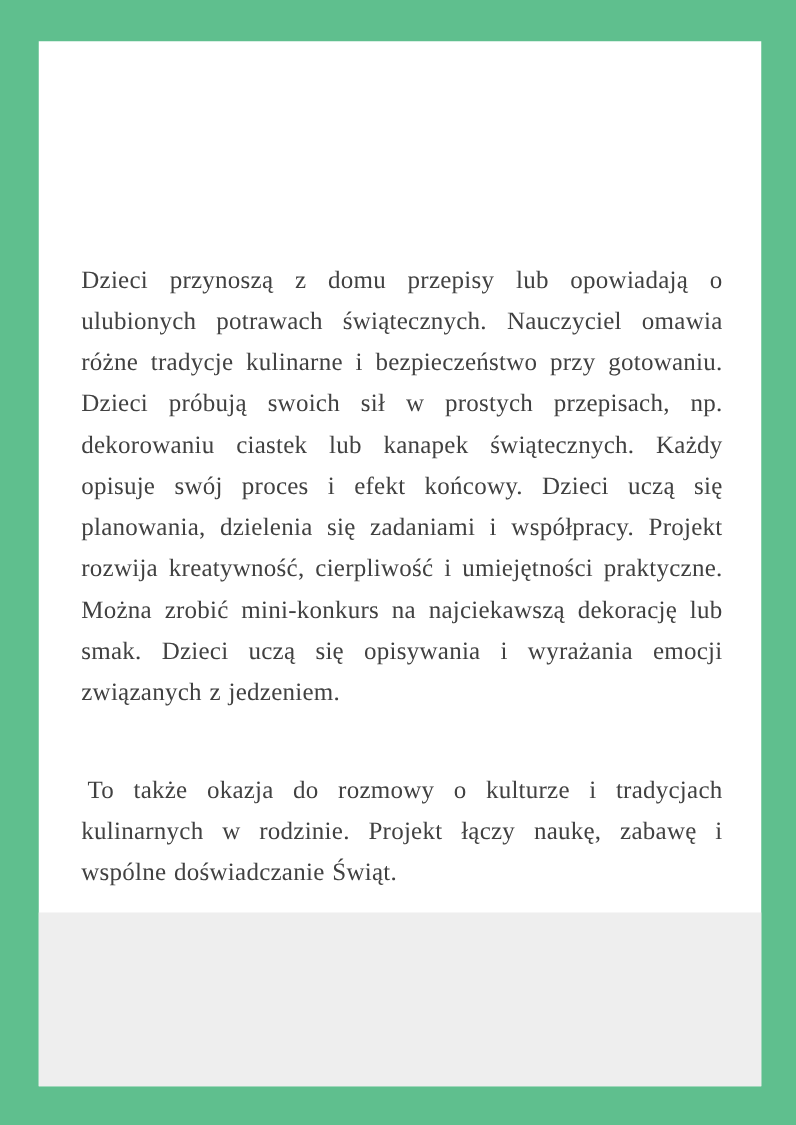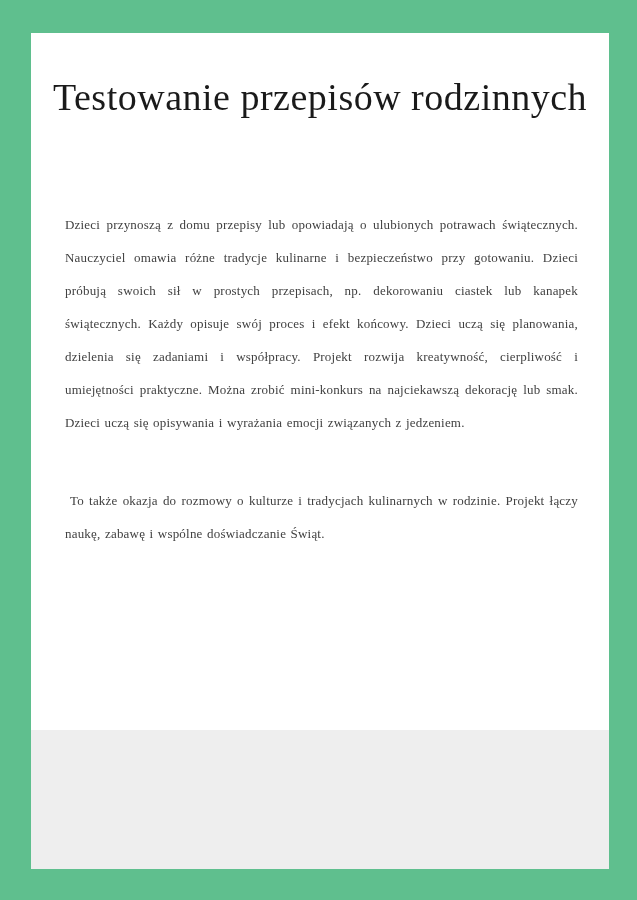--- a/index.html
+++ b/index.html
@@ -34,21 +34,21 @@
     letter-spacing:.5px;
     color:var(--title);
     white-space:nowrap;
   }
   .content{
     position:absolute;
     top:175px;left:34px;right:31px;
   }
   .content p{
     margin:0 0 38px 0;
-    font-size:13px;
+    font-size:20px;
     line-height:33px;
     font-weight:400;
     text-align:justify;
     letter-spacing:.2px;
     word-spacing:1px;
     color:var(--body);
   }
   .content p.indented{
     text-indent:5px;
     margin-top:45px;
@@ -58,21 +58,20 @@
     left:0;bottom:0;
     width:100%;height:139px;
     background:var(--gray);
   }
 </style>
 </head>
 <body>
 
 <div class="canvas">
   <div class="sheet">
-    <h1 class="page-title">Testowanie przepisów rodzinnych</h1>
 
     <div class="content">
       <p>Dzieci przynoszą z domu przepisy lub opowiadają o ulubionych potrawach świątecznych. Nauczyciel omawia różne tradycje kulinarne i bezpieczeństwo przy gotowaniu. Dzieci próbują swoich sił w prostych przepisach, np. dekorowaniu ciastek lub kanapek świątecznych. Każdy opisuje swój proces i efekt końcowy. Dzieci uczą się planowania, dzielenia się zadaniami i współpracy. Projekt rozwija kreatywność, cierpliwość i umiejętności praktyczne. Można zrobić mini-konkurs na najciekawszą dekorację lub smak. Dzieci uczą się opisywania i wyrażania emocji związanych z jedzeniem.</p>
       <p class="indented">To także okazja do rozmowy o kulturze i tradycjach kulinarnych w rodzinie. Projekt łączy naukę, zabawę i wspólne doświadczanie Świąt.</p>
     </div>
 
     <div class="footer-block"></div>
   </div>
 </div>
 

